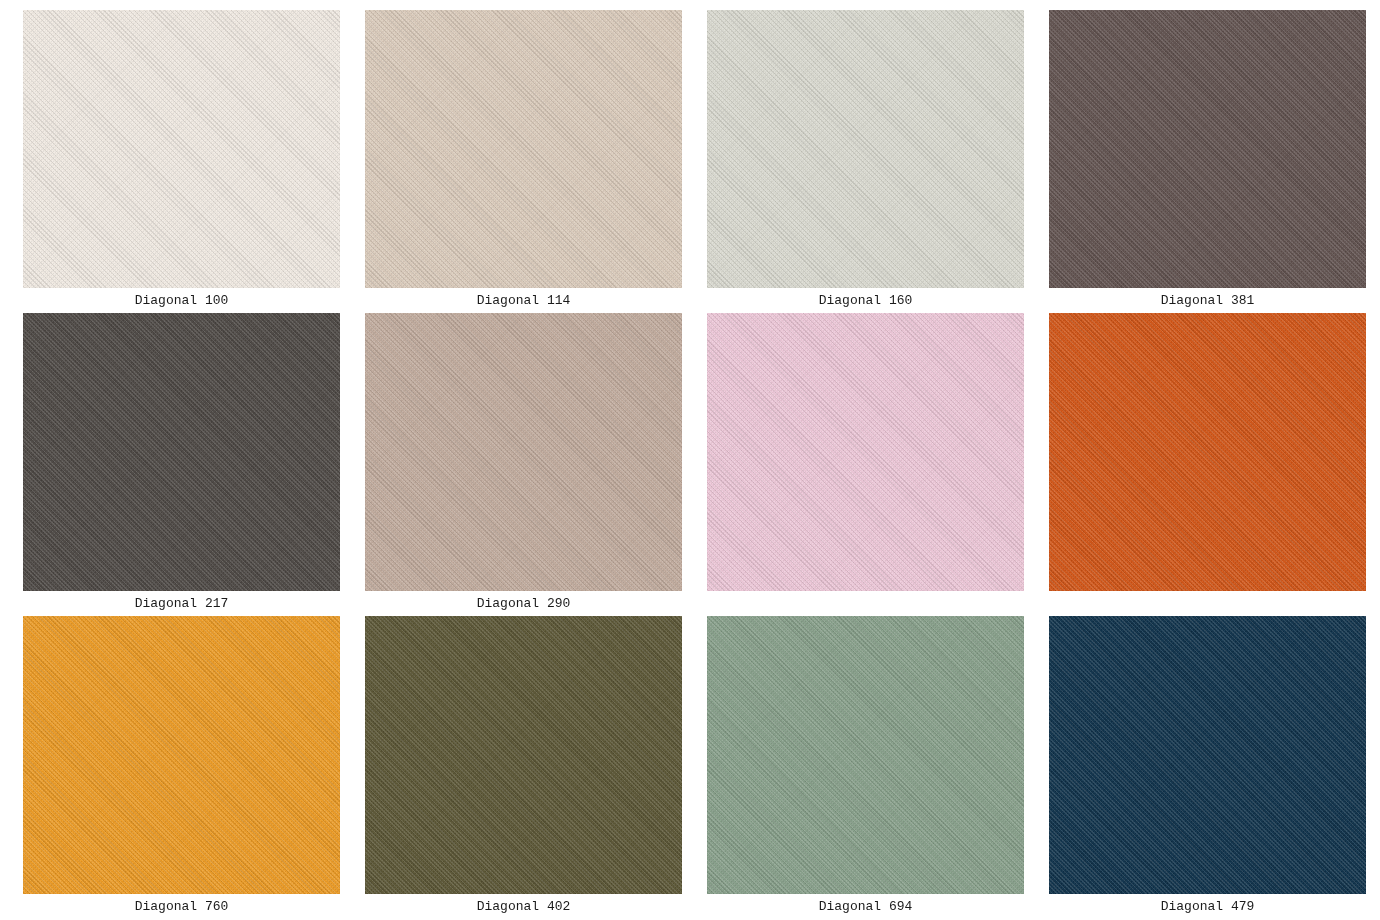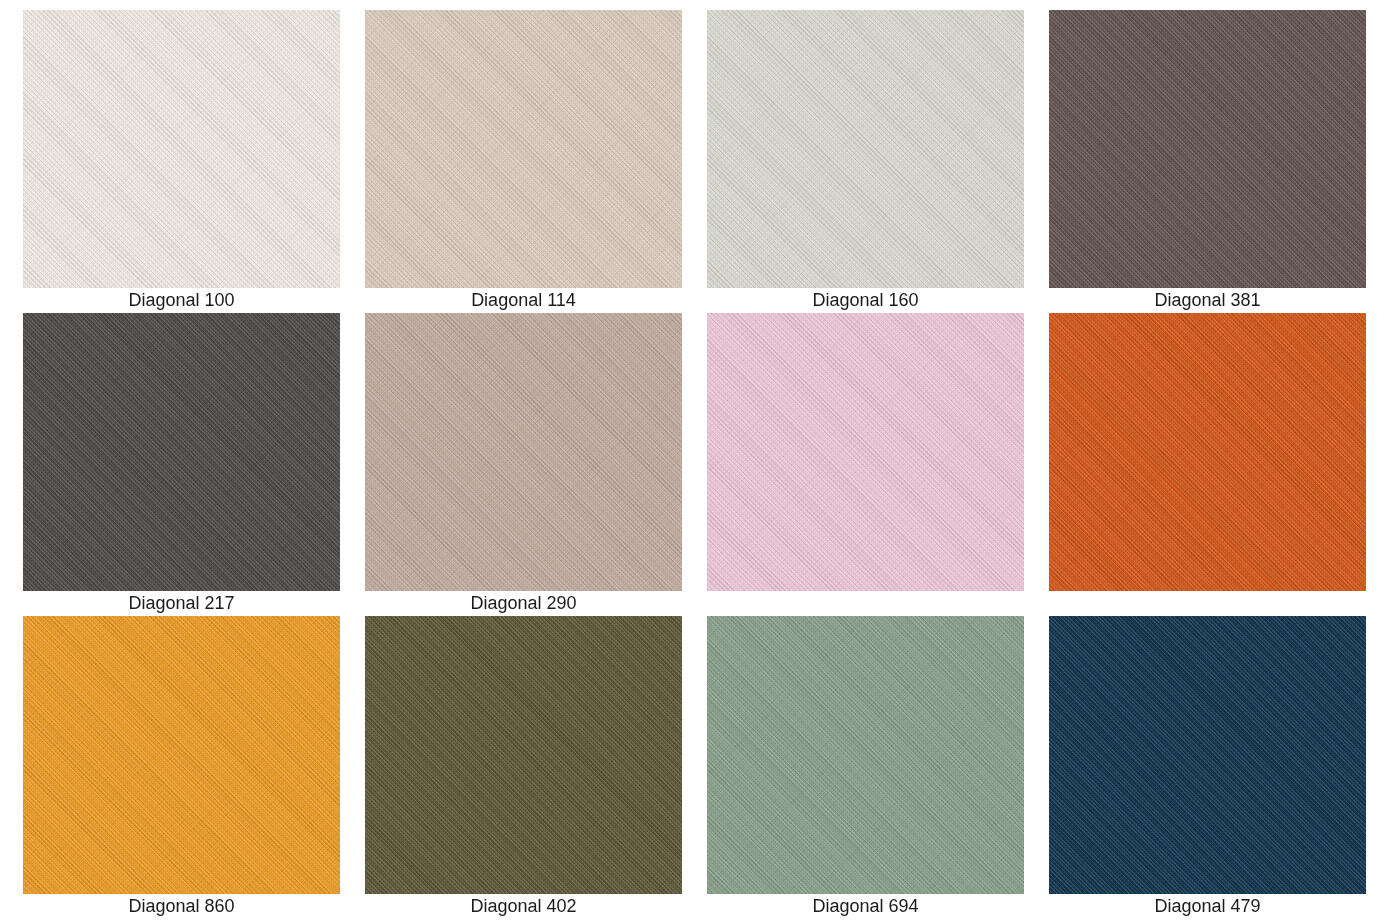--- a/index.html
+++ b/index.html
@@ -97,23 +97,23 @@
         rgba(0,0,0,0.018) 1px,
         rgba(255,255,255,0.018) 1px,
         rgba(255,255,255,0.018) 2px
       );
   }
 
   .swatch-label {
     height: 25px;
     line-height: 25px;
     text-align: center;
-    font-size: 18px;
+    font-size: 13px;
     color: #1b1b1b;
-    font-family: Liberation Sans, sans-serif;
+    font-family: Liberation Mono, monospace;
     white-space: nowrap;
   }
 </style>
 </head>
 <body>
 
 <div id="swatch-grid">
     <div class="swatch-cell">
       <div class="swatch-chip" style="background-color: rgb(243, 236, 228);">
         <div class="weave-grain"></div>
@@ -184,21 +184,21 @@
         <div class="weave-light"></div>
       </div>
     </div>
     <div class="swatch-cell">
       <div class="swatch-chip" style="background-color: rgb(238, 155, 34);">
         <div class="weave-grain"></div>
         <div class="weave-fine"></div>
         <div class="weave-dark"></div>
         <div class="weave-light"></div>
       </div>
-      <div class="swatch-label">Diagonal 860</div>
+      <div class="swatch-label">Diagonal 760</div>
     </div>
     <div class="swatch-cell">
       <div class="swatch-chip" style="background-color: rgb(90, 85, 51);">
         <div class="weave-grain"></div>
         <div class="weave-fine"></div>
         <div class="weave-dark"></div>
         <div class="weave-light"></div>
       </div>
       <div class="swatch-label">Diagonal 402</div>
     </div>

